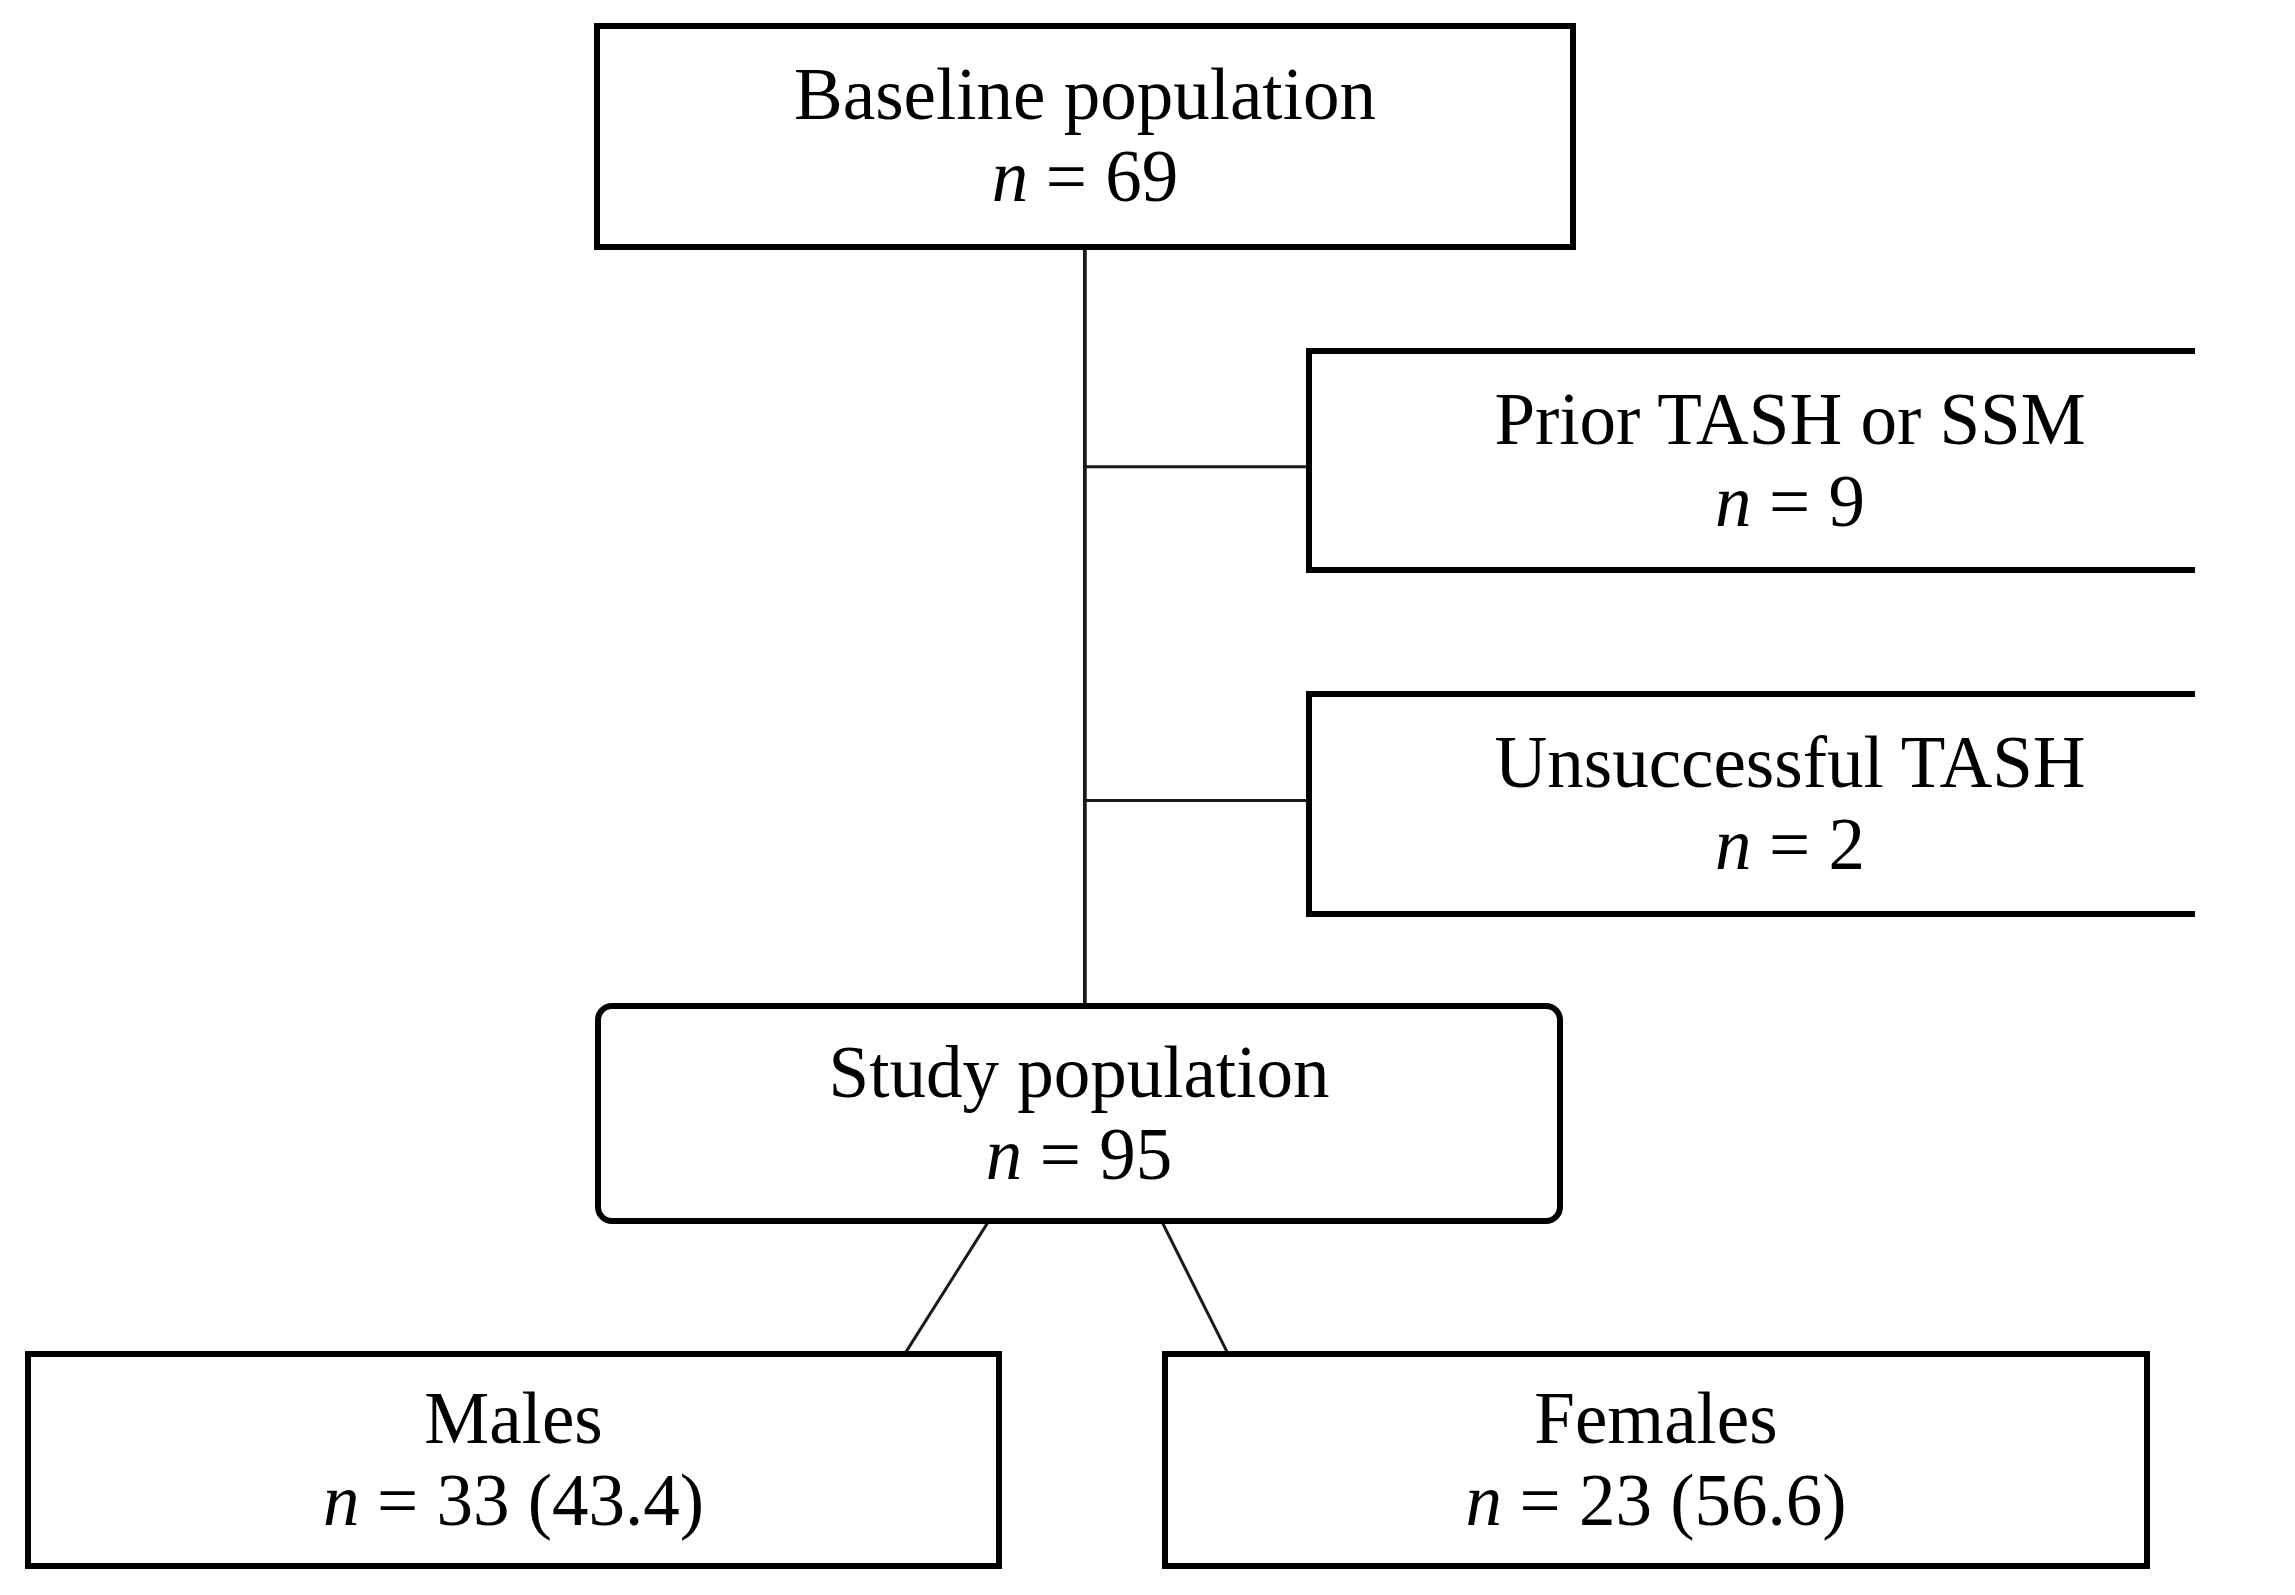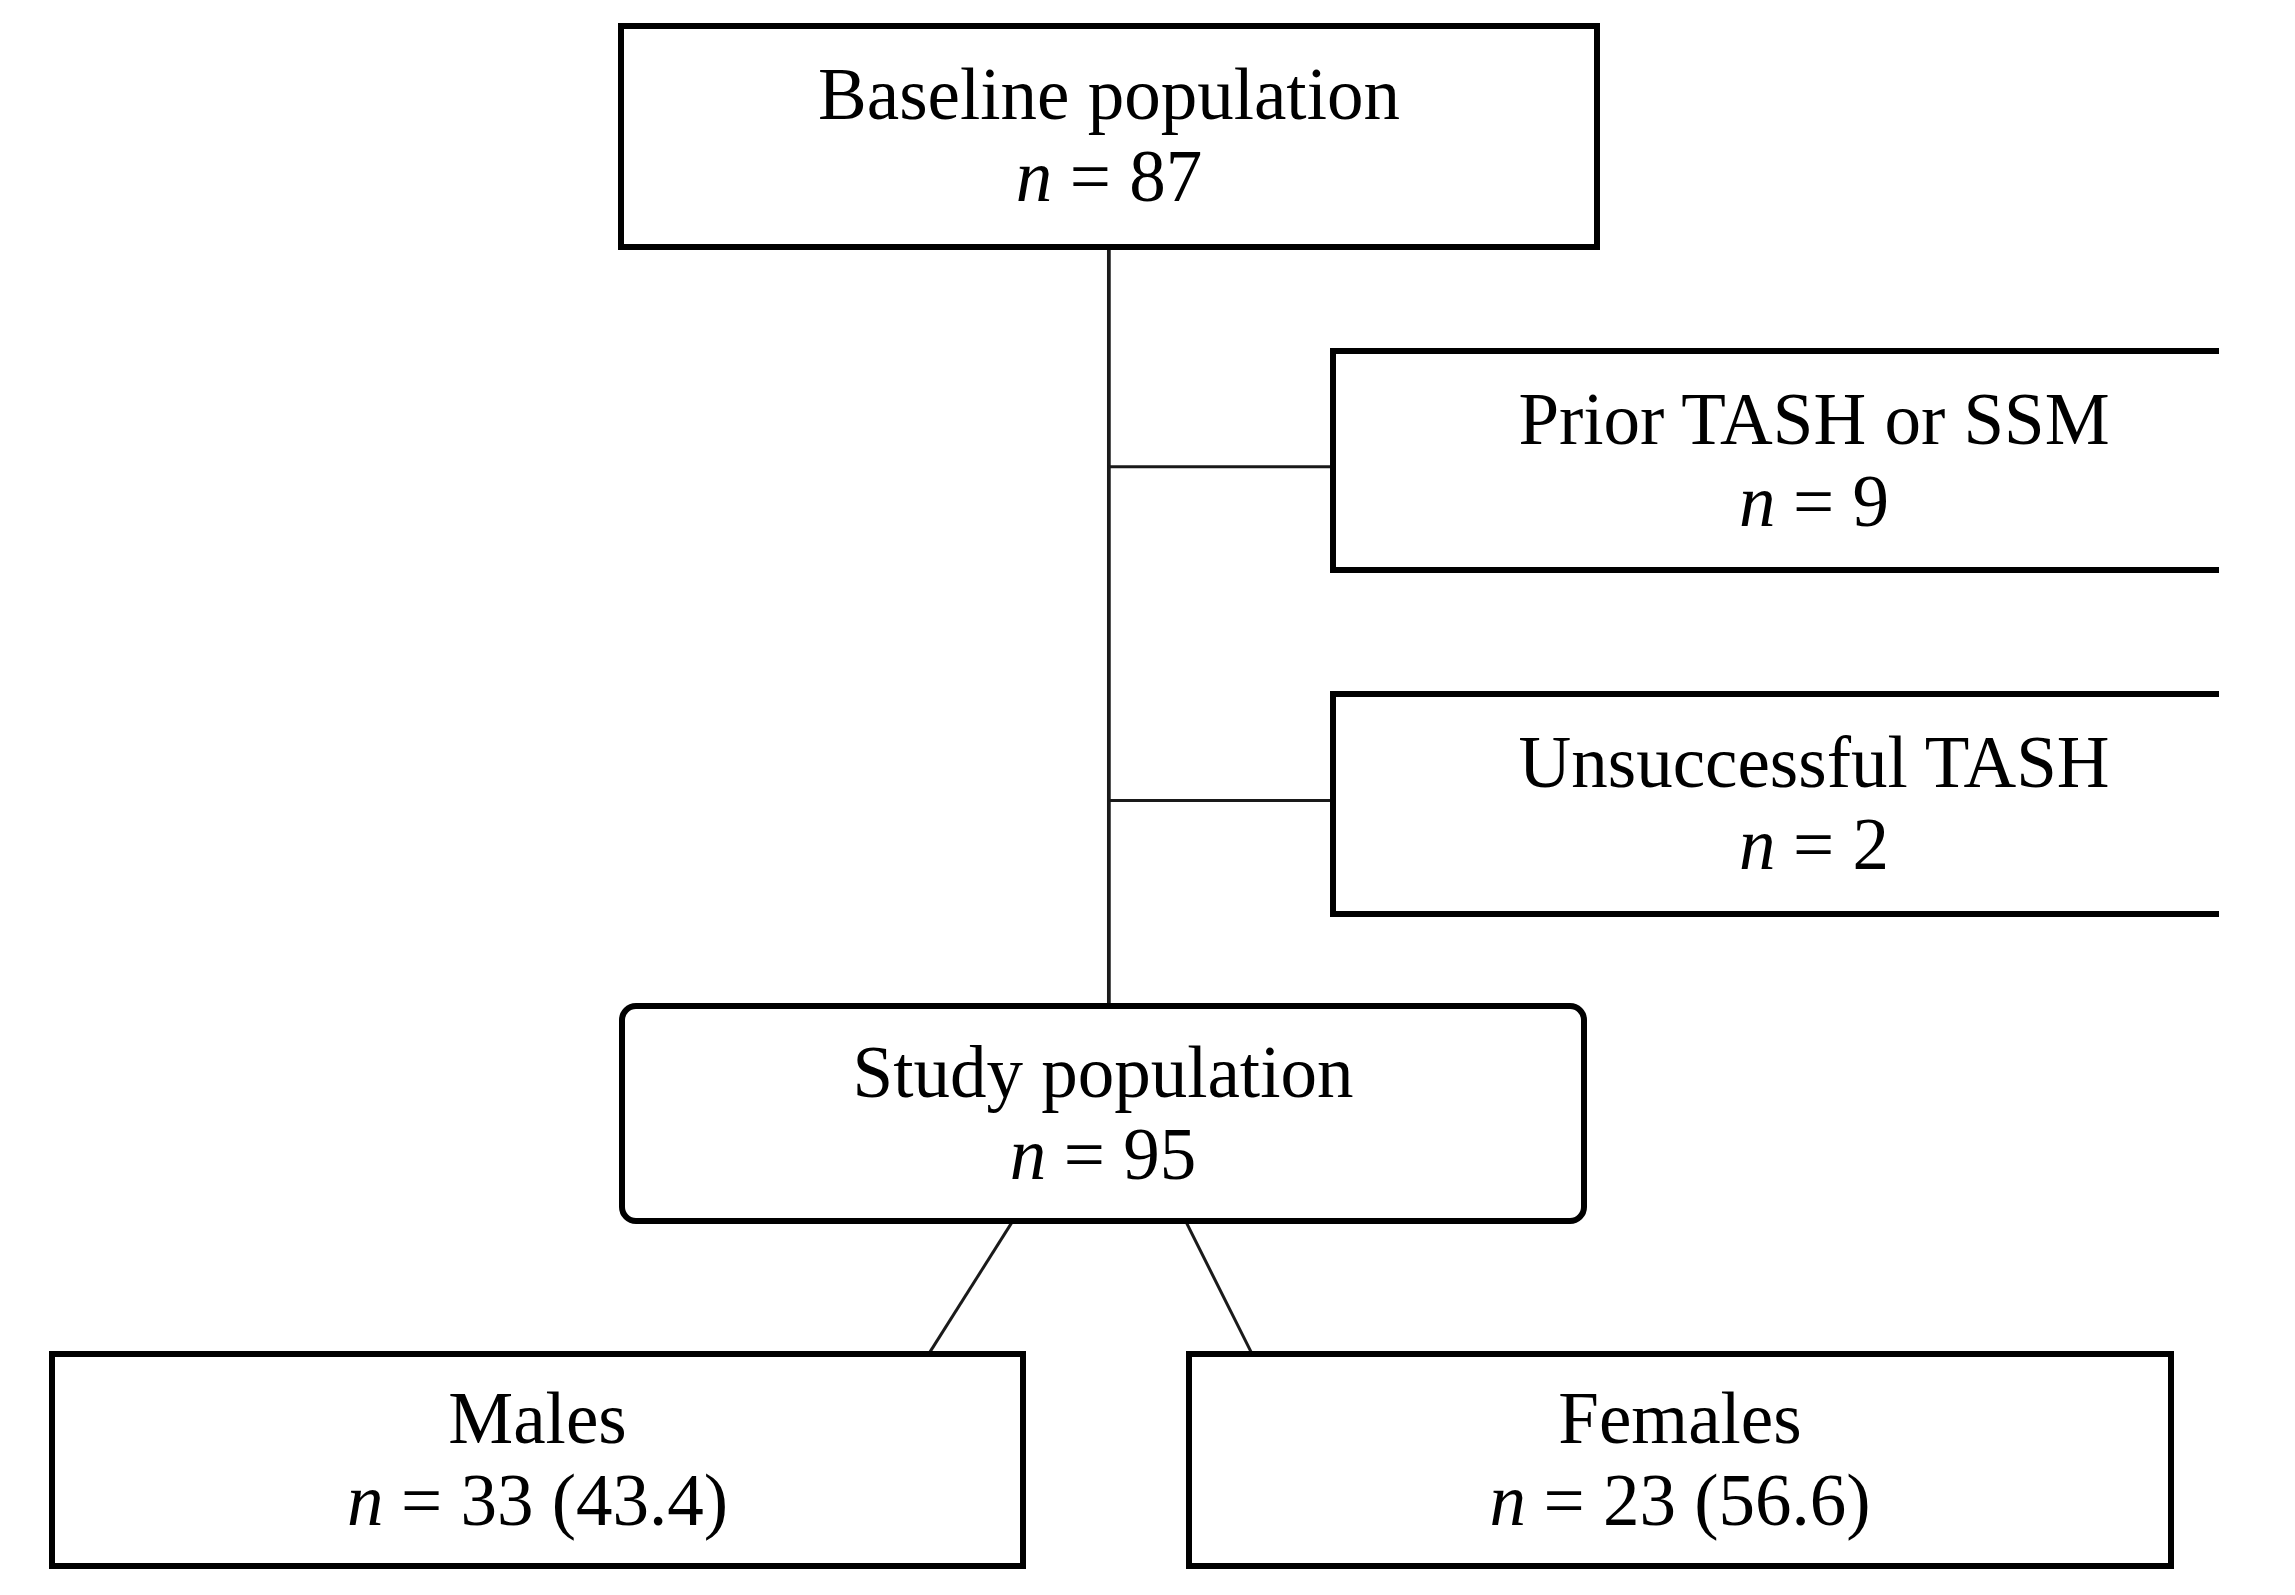--- a/index.html
+++ b/index.html
@@ -8,21 +8,20 @@
     background: #ffffff;
   }
   .canvas {
     position: relative;
     width: 2195px;
     height: 1595px;
     background: #ffffff;
     overflow: hidden;
     font-family: "Liberation Serif", "DejaVu Serif", serif;
     color: #000000;
-    margin-left: 24px;
   }
   .connectors {
     position: absolute;
     left: 0;
     top: 0;
     width: 2295px;
     height: 1595px;
   }
   .connectors line {
     stroke: #1a1a1a;
@@ -67,21 +66,21 @@
     <line x1="1446" y1="330" x2="1446" y2="1340" stroke-width="5"></line>
     <line x1="1446" y1="622" x2="1748" y2="622" stroke-width="4"></line>
     <line x1="1446" y1="1067" x2="1748" y2="1067" stroke-width="4"></line>
     <line x1="1317" y1="1629" x2="1207" y2="1803" stroke-width="4"></line>
     <line x1="1549" y1="1629" x2="1636" y2="1803" stroke-width="4"></line>
   </svg>
 
   <div class="node n-baseline">
     <div class="node-label">Baseline population</div>
     <div class="node-n">
-      <span class="nit">n</span><span>= 87</span>
+      <span class="nit">n</span><span>= 69</span>
     </div>
   </div>
 
   <div class="node n-prior">
     <div class="node-label">Prior TASH or SSM</div>
     <div class="node-n">
       <span class="nit">n</span><span>= 9</span>
     </div>
   </div>
 

